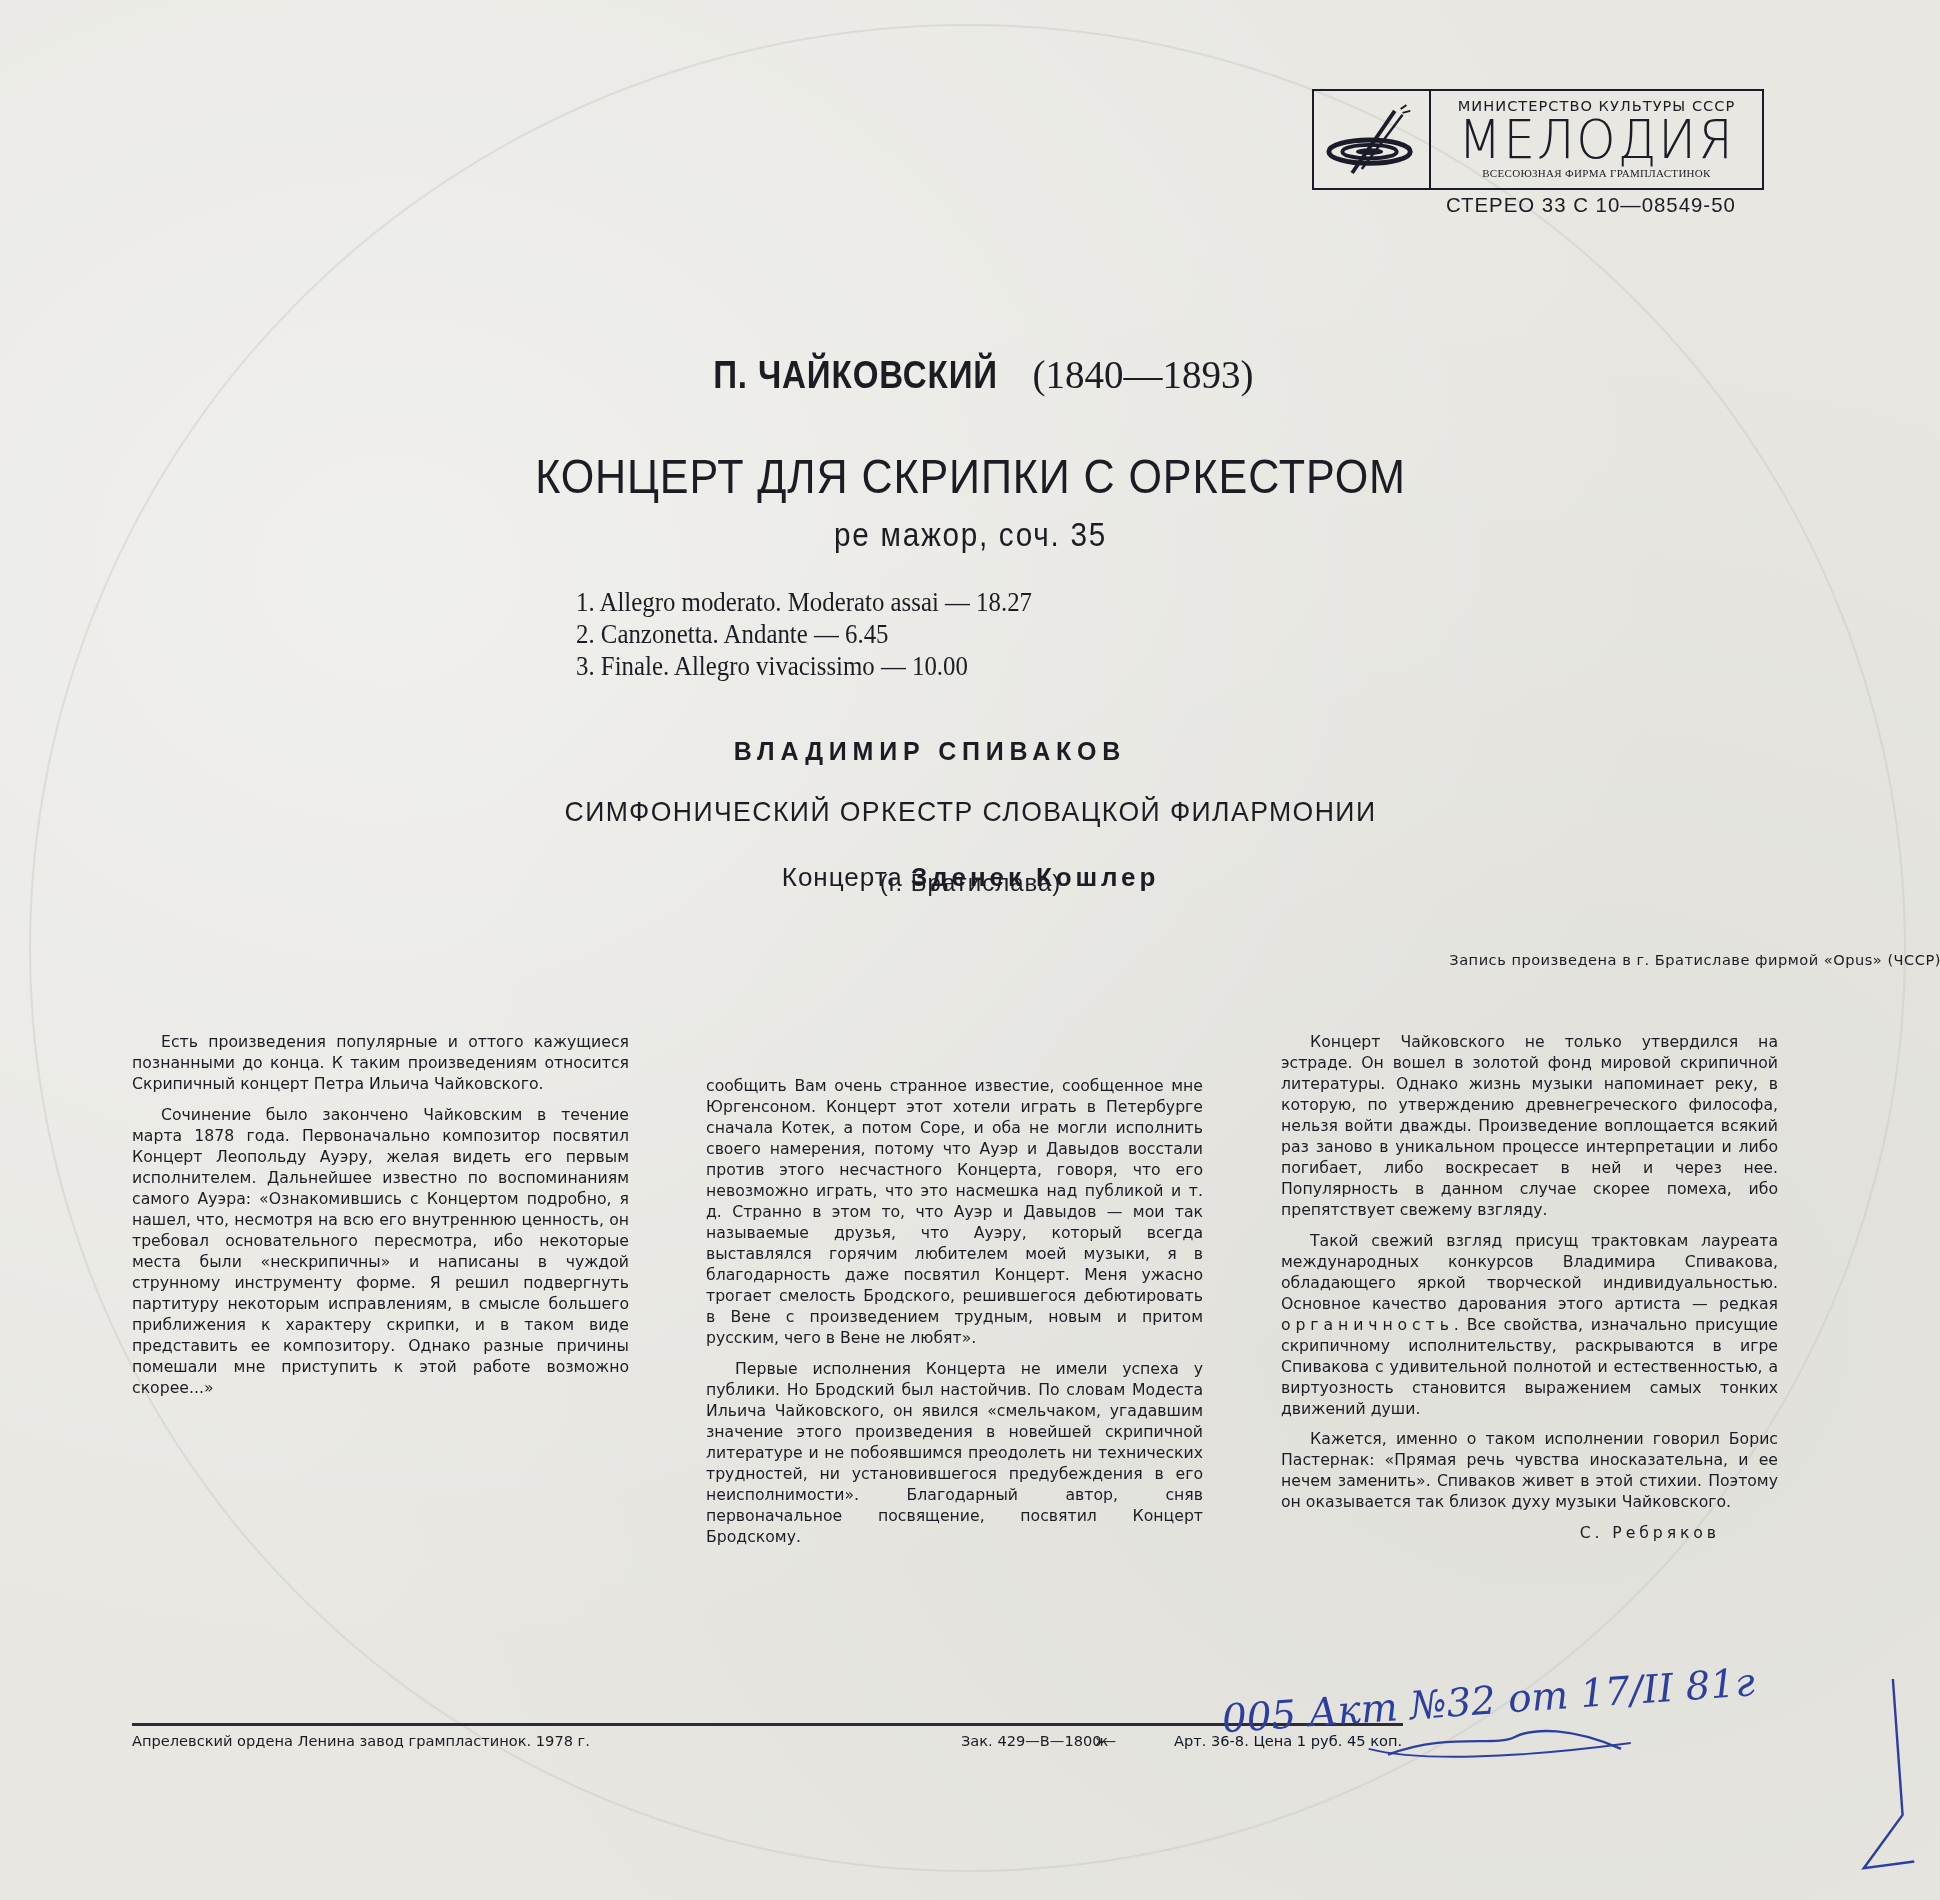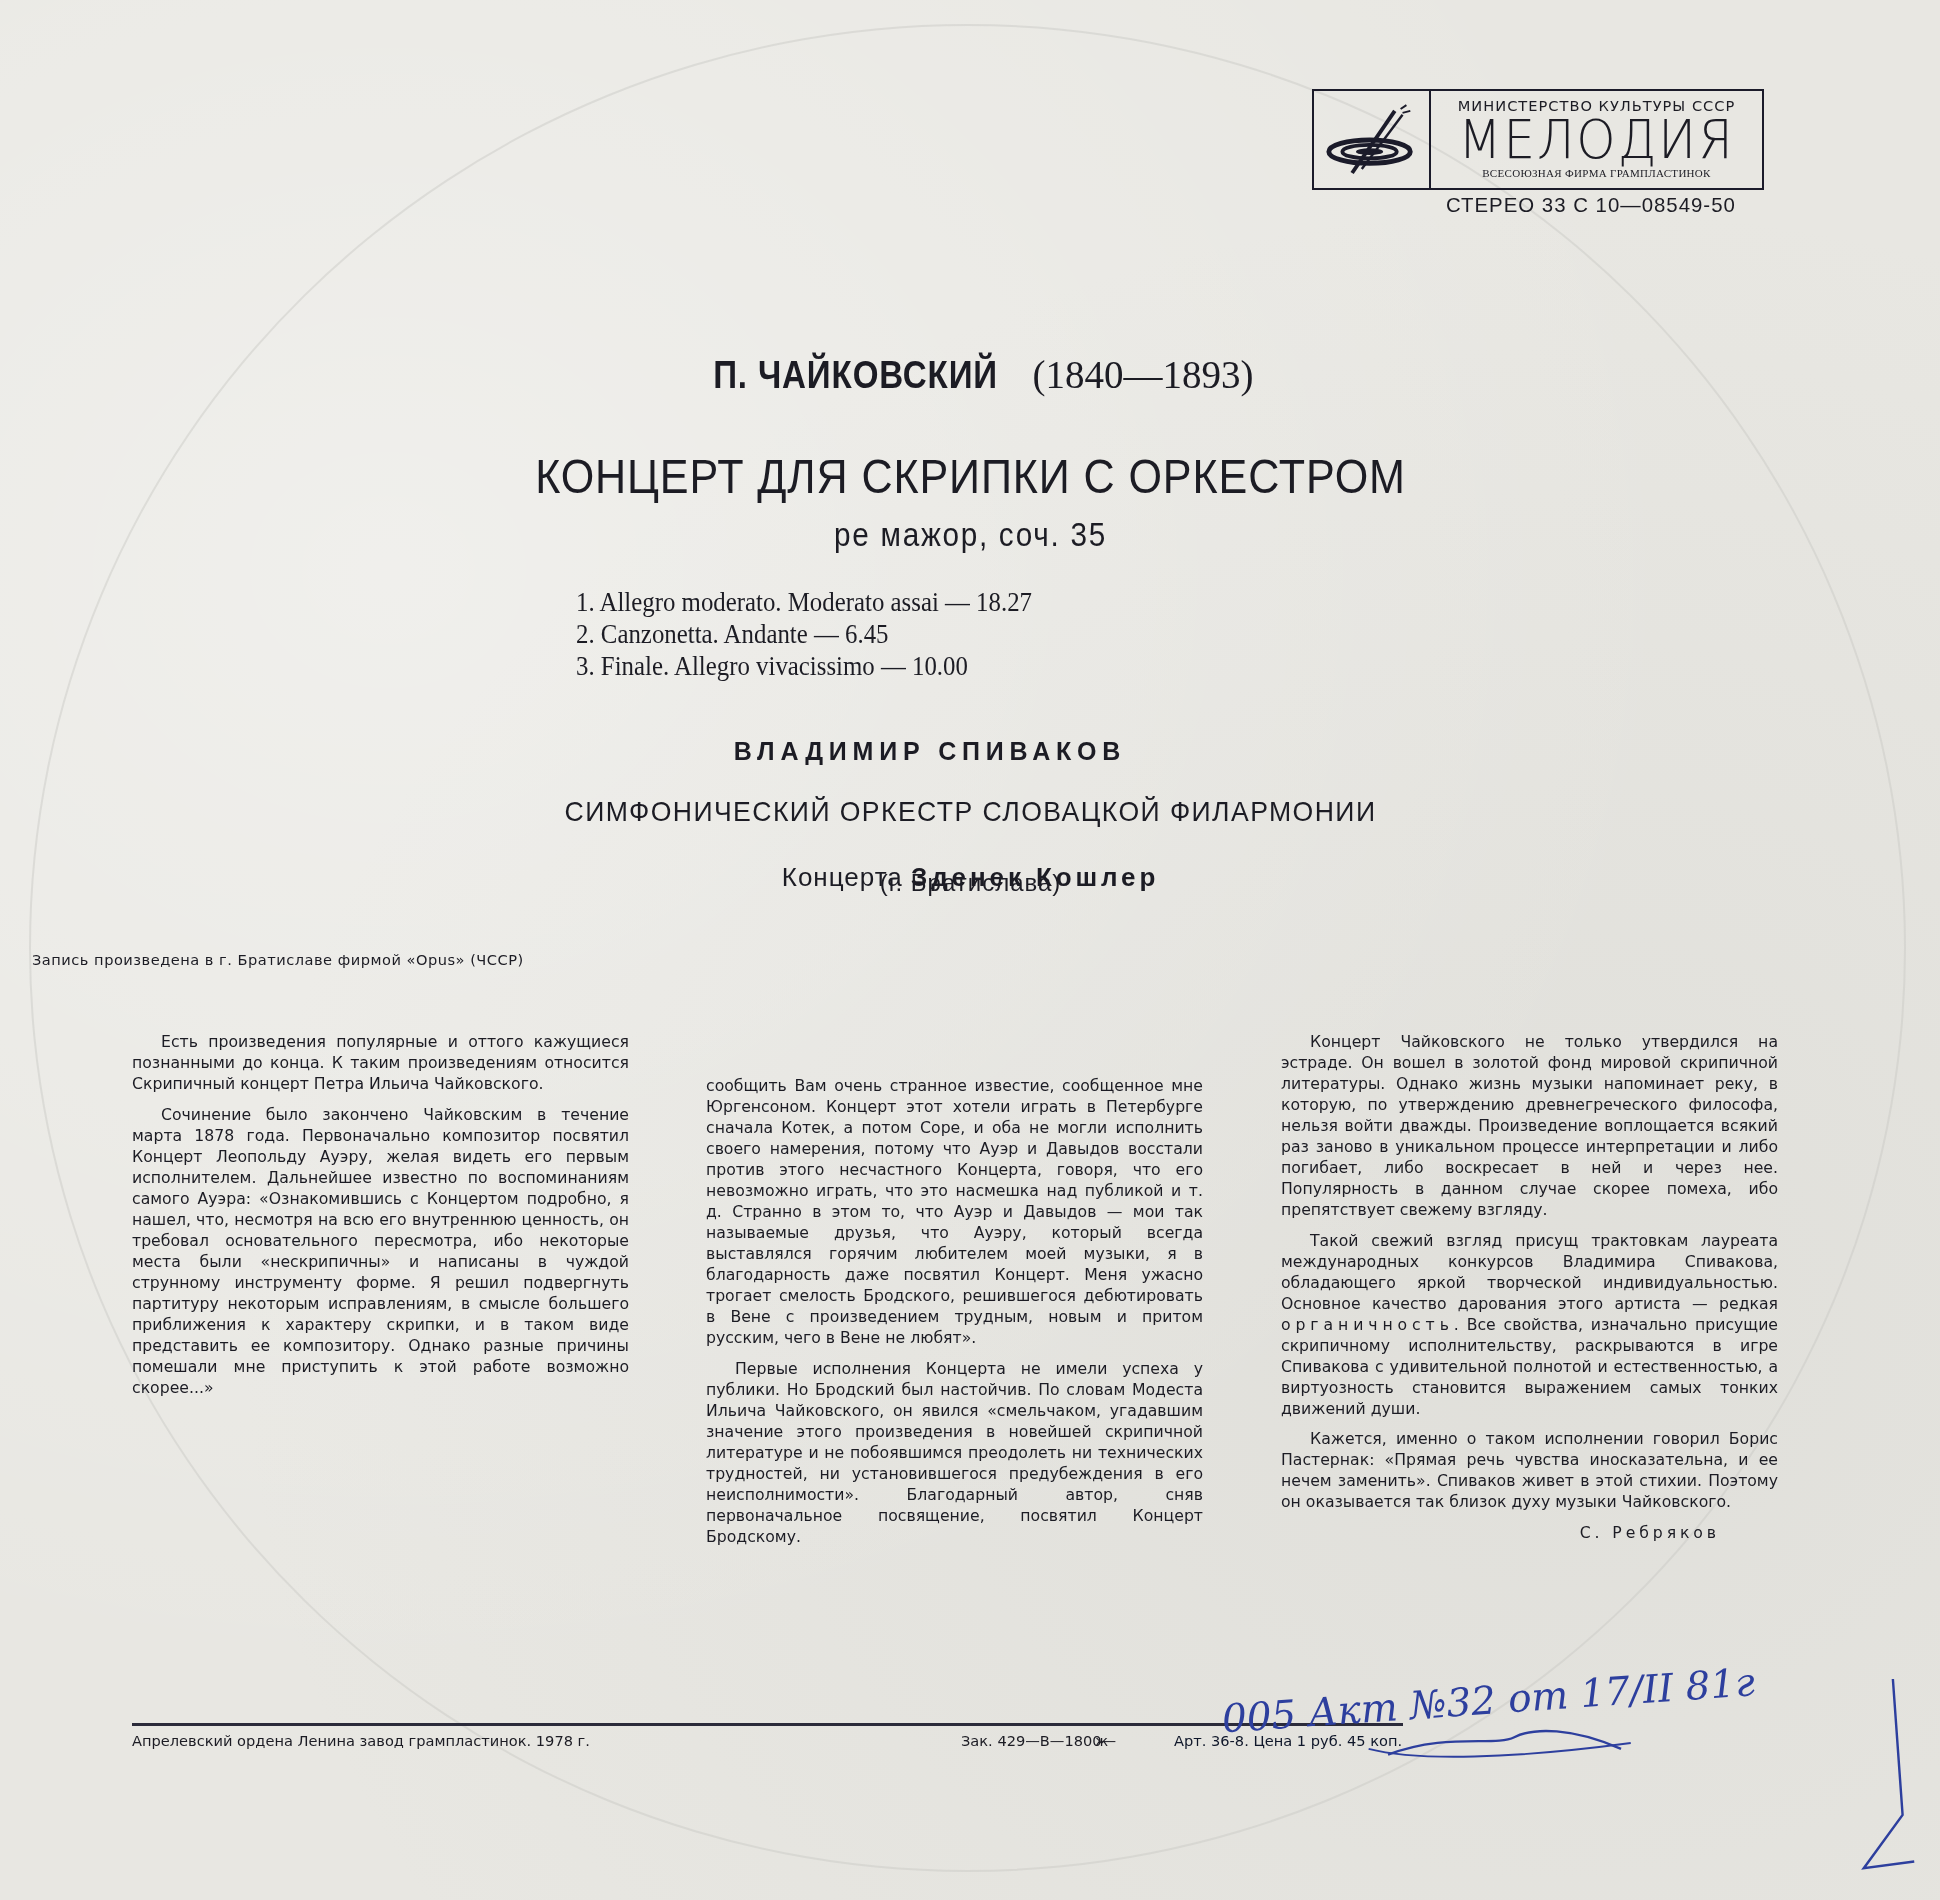--- a/index.html
+++ b/index.html
@@ -39,21 +39,21 @@
   .composer b { font-family: "Liberation Sans", sans-serif; font-weight: bold; transform: scaleX(0.85); display:inline-block; letter-spacing: 1px; }
   .work-title { position: absolute; left: 0; width: 1941px; top: 448px; text-align: center; font-family: "Liberation Sans", sans-serif; font-size: 49px; letter-spacing: 1px; transform: scaleX(0.88); }
   .key { position: absolute; left: 0; width: 1941px; top: 516px; text-align: center; font-family: "Liberation Sans", sans-serif; font-size: 33px; letter-spacing: 1.9px; transform: scaleX(0.9); }
   .tracks { position: absolute; left: 576px; top: 586px; font-family: "Liberation Serif", serif; font-size: 27px; line-height: 32px; }
   .tracks div { transform-origin: left; transform: scaleX(0.92); white-space: nowrap; }
   .soloist { position: absolute; left: 0; width: 1860px; top: 737px; text-align: center; font-family: "Liberation Sans", sans-serif; font-weight: bold; font-size: 25px; letter-spacing: 5.8px; }
   .orchestra { position: absolute; left: 0; width: 1941px; top: 796px; text-align: center; font-family: "Liberation Sans", sans-serif; font-size: 28px; letter-spacing: 1.5px; transform: scaleX(0.95); }
   .city { position: absolute; left: 0; width: 1941px; top: 833px; text-align: center; font-family: "Liberation Sans", sans-serif; font-size: 24px; letter-spacing: 1px; margin-top: 36px; }
   .conductor { position: absolute; left: 0; width: 1941px; top: 862px; text-align: center; font-family: "Liberation Sans", sans-serif; font-size: 26px; letter-spacing: 1px; }
   .conductor .cname { font-weight: bold; letter-spacing: 3.9px; }
-  .recording { position: absolute; left: 0; width: 1941px; top: 951px; text-align: left; font-family: "DejaVu Sans", sans-serif; font-size: 14.6px; letter-spacing: 0.5px; padding-left: 32px; box-sizing: border-box; }
+  .recording { position: absolute; left: 0; width: 1941px; top: 951px; text-align: right; font-family: "DejaVu Sans", sans-serif; font-size: 14.6px; letter-spacing: 0.5px; padding-left: 49px; box-sizing: border-box; }
   
   .col { position: absolute; top: 1031px; width: 497px; font-family: "DejaVu Sans", sans-serif; font-size: 15.7px; line-height: 21px; text-align: justify; }
   .col p { margin: 0 0 9.7px 0; text-indent: 29px; }
   .col p.cont { text-indent: 0; margin-top: 44px; }
   .c1 { left: 132px; }
   .c2 { left: 706px; }
   .c3 { left: 1281px; }
   .sig { text-align: right; letter-spacing: 3.9px; margin-right: 58px; }
   .spaced { letter-spacing: 4.9px; }
   

